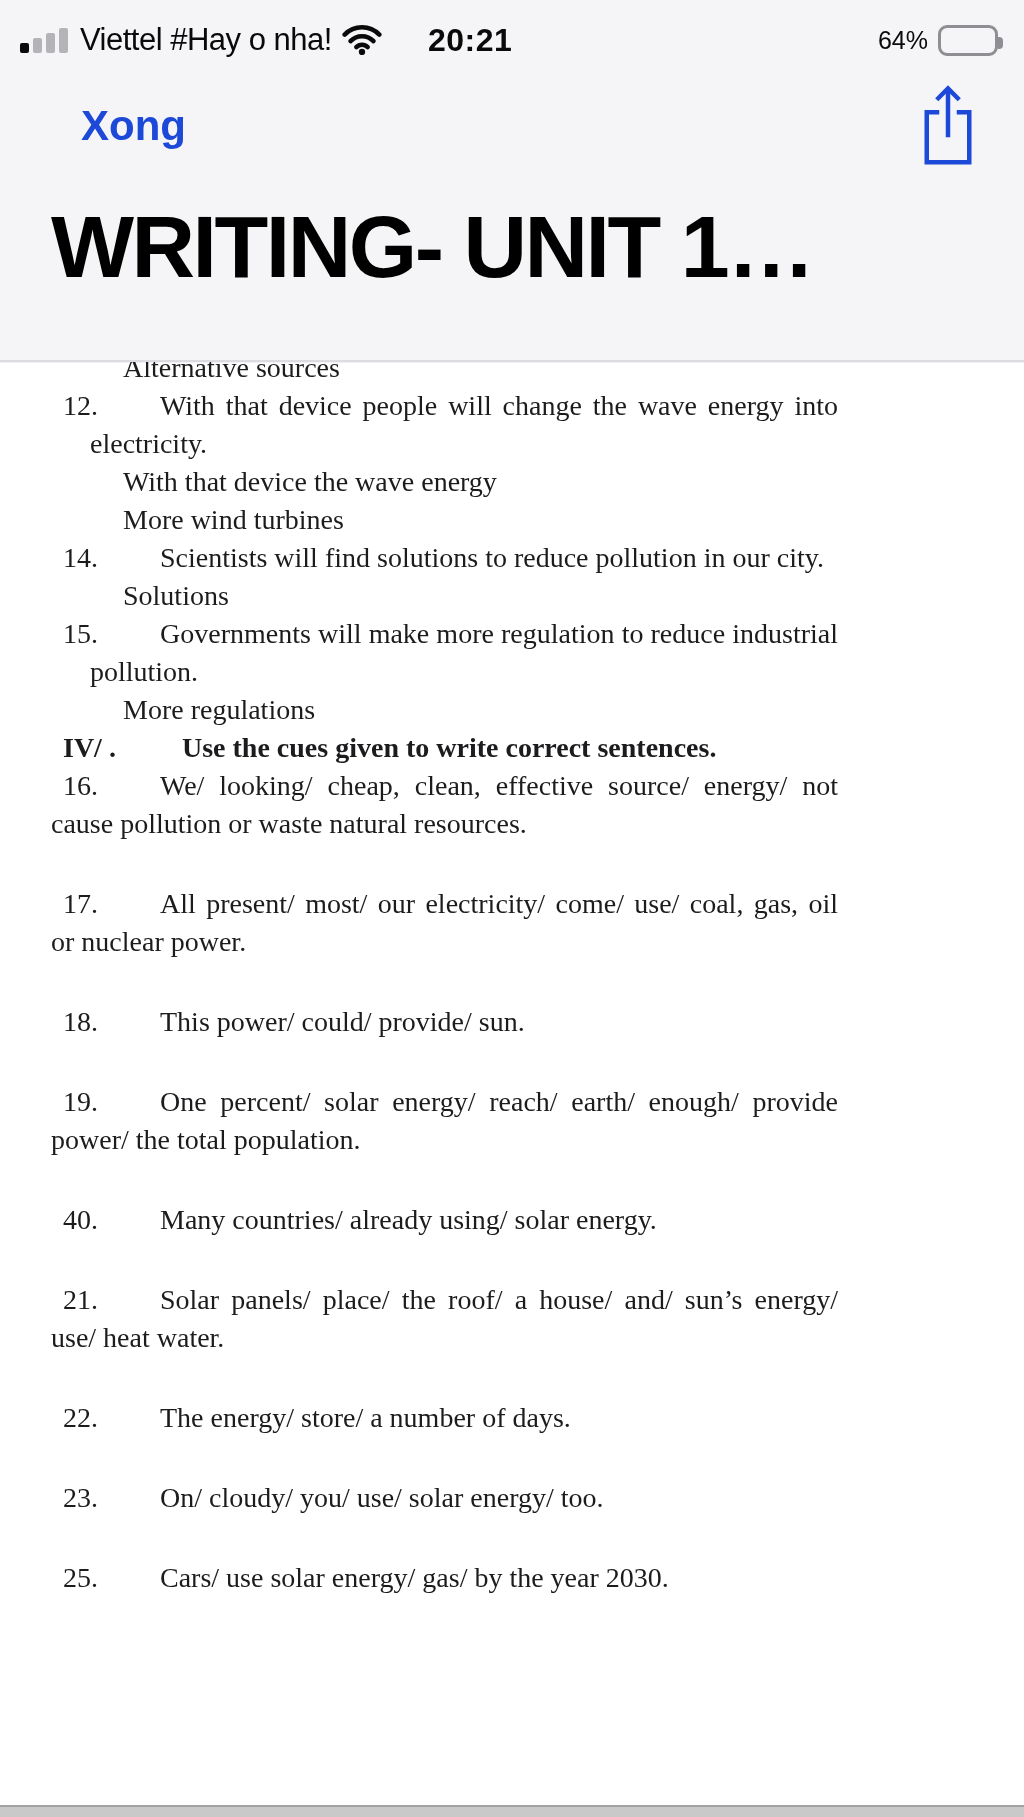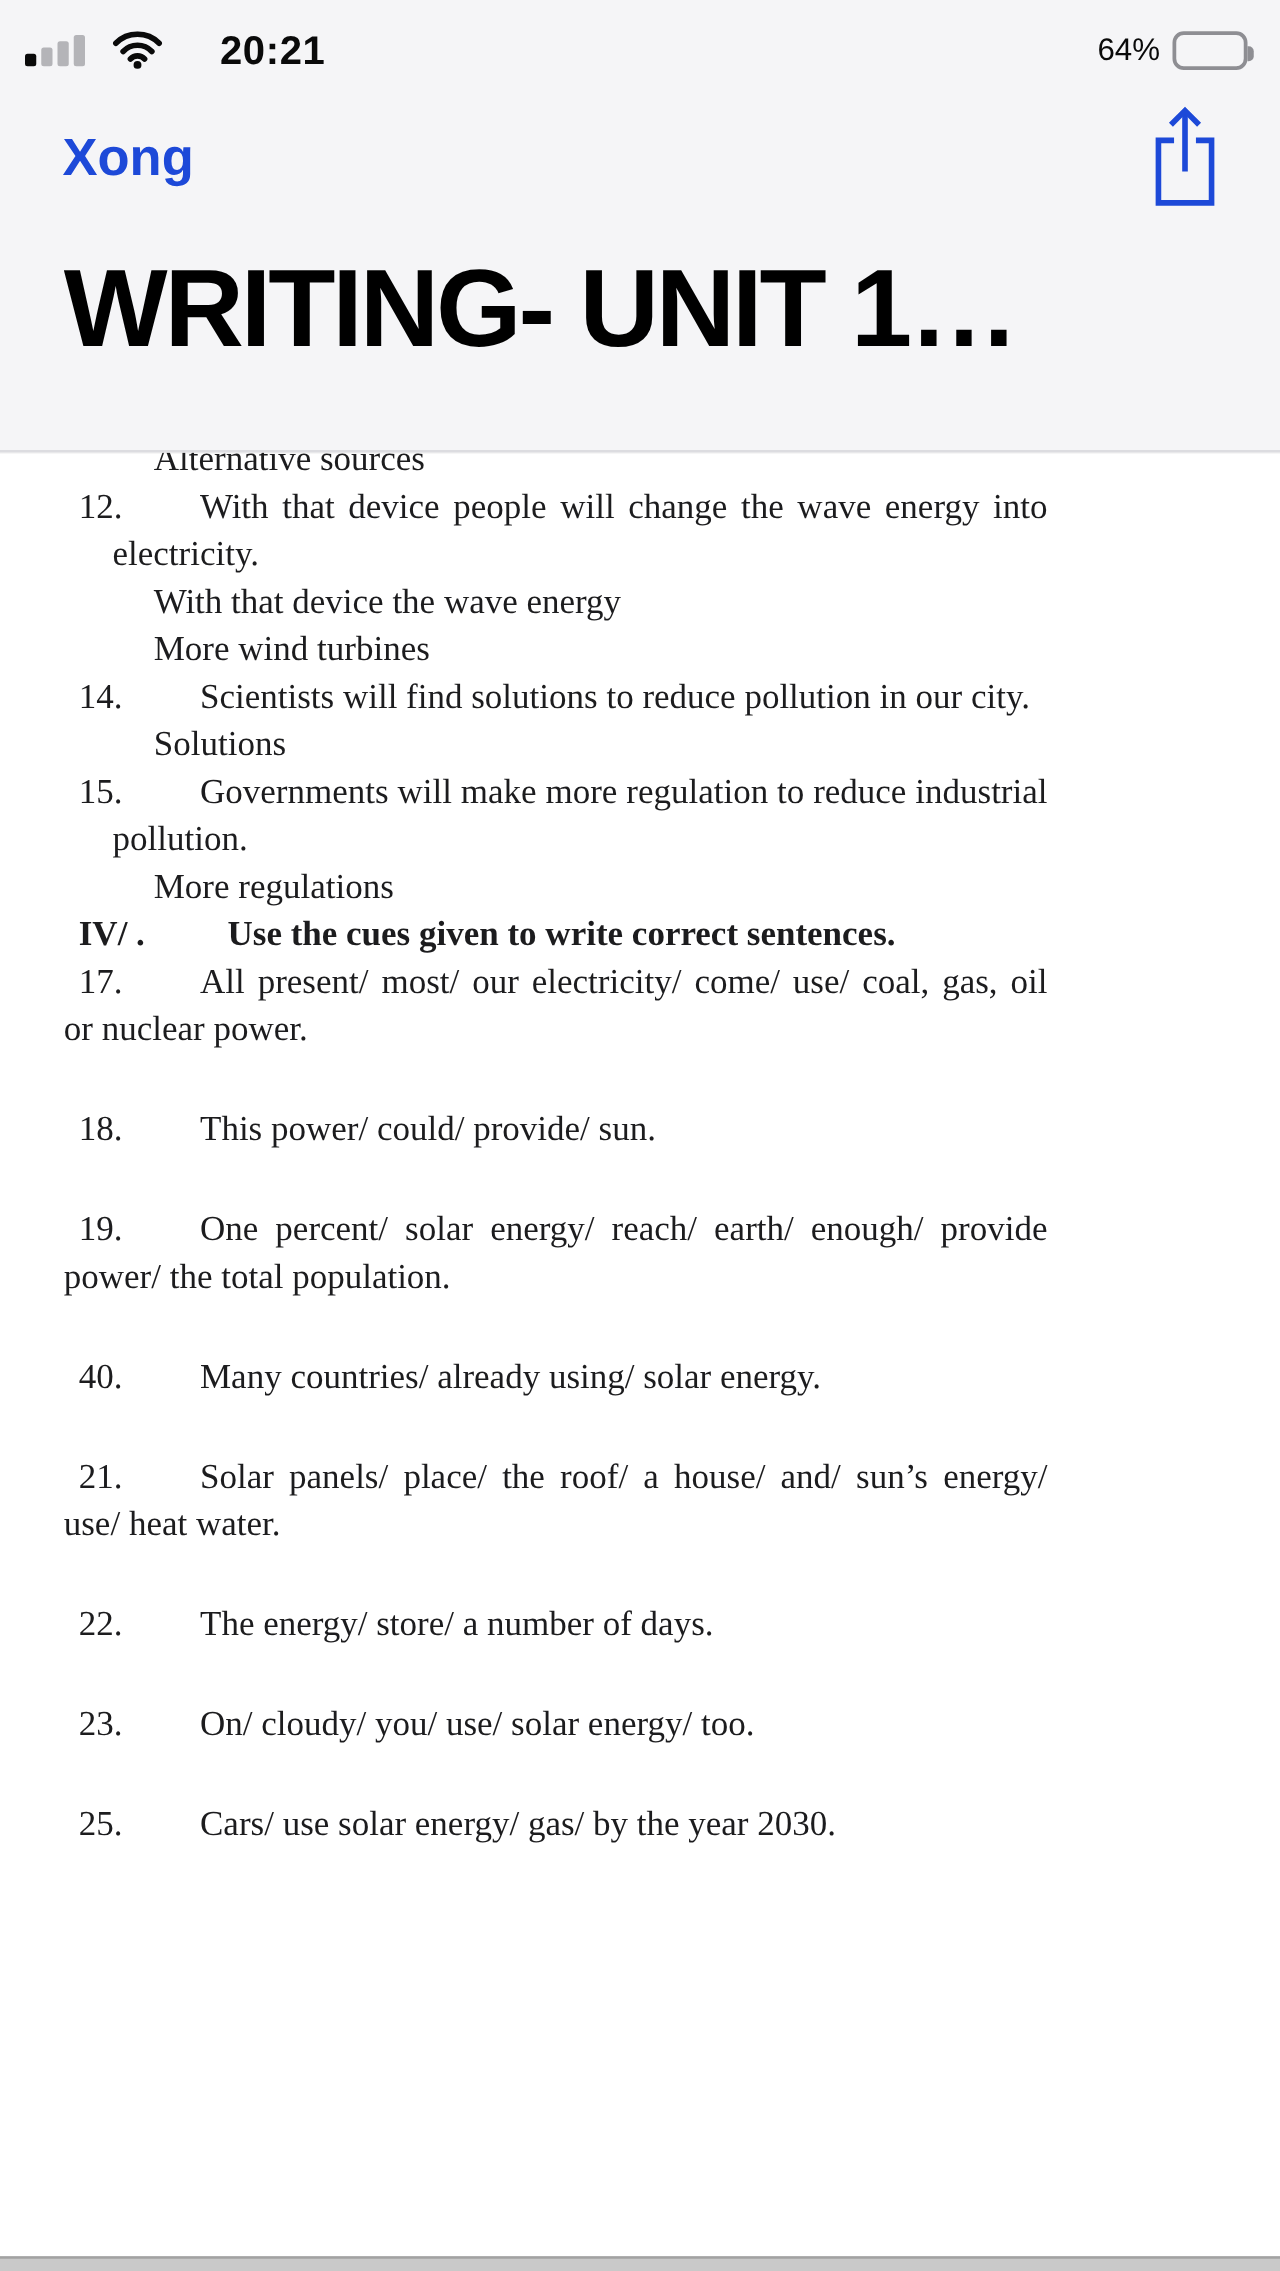--- a/index.html
+++ b/index.html
@@ -19,21 +19,21 @@
   .s1{height:10px;}.s2{height:15px;}.s3{height:20px;}.s4{height:25px;}
   .carrier{font-size:31px;letter-spacing:-.5px;white-space:nowrap;}
   .wifi{margin:0 0 0 10px;display:block;}
   .time{font-size:32px;font-weight:700;margin-left:46px;letter-spacing:.5px;}
   .sb-right{margin-left:auto;display:flex;align-items:center;gap:10px;}
   .batt-pct{font-size:25px;}
   .battery{position:relative;width:60px;height:31px;border:3px solid #8e8e93;border-radius:9px;padding:3px;box-sizing:border-box;}
   .battery .fill{height:100%;width:64%;background:#0a0a0a;border-radius:3px;}
   .battery .nub{position:absolute;right:-8px;top:9px;width:5px;height:12px;background:#8e8e93;border-radius:0 4px 4px 0;}
   .nav-row{height:112px;display:flex;align-items:center;justify-content:space-between;padding:0 46px 0 50px;}
-  .done-btn{font-size:42px;font-weight:600;color:#1d49d8;background:none;border:none;padding:0;cursor:pointer;font-family:"Liberation Sans",sans-serif;}
+  .done-btn{font-size:42px;font-weight:600;color:#1d49d8;background:none;border:none;padding:0;cursor:pointer;font-family:"Liberation Sans",sans-serif;margin-left:31px;}
   .share-btn{background:none;border:none;padding:0;cursor:pointer;line-height:0;}
   .doc-title{
     padding:14px 40px 0 51px;font-size:88px;font-weight:700;letter-spacing:-2.5px;
     color:#000000;white-space:nowrap;overflow:hidden;
   }
   
   .content{
     position:absolute;top:362px;bottom:10px;left:0;right:0;background:#fff;overflow:hidden;z-index:1;
   }
   .doc-body{
@@ -58,20 +58,21 @@
 
   <div class="header">
 
     <div class="status-bar">
       <span class="signal">
         <i class="s1 on"></i>
           <i class="s2"></i>
           <i class="s3"></i>
           <i class="s4"></i>
       </span>
+      <span class="carrier">Viettel #Hay o nha!</span>
       <svg class="wifi" width="40" height="30" viewBox="0 0 24 18">
         <path d="M1.6 5.8 A14.5 14.5 0 0 1 22.4 5.8" fill="none" stroke="#0a0a0a" stroke-width="2.7" stroke-linecap="round"></path>
         <path d="M5.1 9.7 A9.5 9.5 0 0 1 18.9 9.7" fill="none" stroke="#0a0a0a" stroke-width="2.7" stroke-linecap="round"></path>
         <path d="M8.6 13.3 A4.7 4.7 0 0 1 15.4 13.3" fill="none" stroke="#0a0a0a" stroke-width="2.7" stroke-linecap="round"></path>
         <circle cx="12" cy="16.2" r="1.9" fill="#0a0a0a"></circle>
       </svg>
       <span class="time">20:21</span>
       <span class="sb-right">
         <span class="batt-pct">64%</span>
         <span class="battery">
@@ -105,20 +106,21 @@
       <p class="rw-cue">More wind turbines</p>
 
       <p class="rw-sentence"><span class="num">14.</span><span>Scientists will find solutions to reduce pollution in our city.</span></p>
       <p class="rw-cue">Solutions</p>
 
       <p class="rw-sentence"><span class="num">15.</span><span>Governments will make more regulation to reduce industrial pollution.</span></p>
       <p class="rw-cue">More regulations</p>
 
       <p class="section-heading"><span class="num">IV/ .</span><span>Use the cues given to write correct sentences.</span></p>
 
+      <p class="cue-item"><span class="num">16.</span><span>We/ looking/ cheap, clean, effective source/ energy/ not cause pollution or waste natural resources.</span></p>
       <p class="cue-item"><span class="num">17.</span><span>All present/ most/ our electricity/ come/ use/ coal, gas, oil or nuclear power.</span></p>
       <p class="cue-item"><span class="num">18.</span><span>This power/ could/ provide/ sun.</span></p>
       <p class="cue-item"><span class="num">19.</span><span>One percent/ solar energy/ reach/ earth/ enough/ provide power/ the total population.</span></p>
       <p class="cue-item"><span class="num">40.</span><span>Many countries/ already using/ solar energy.</span></p>
       <p class="cue-item"><span class="num">21.</span><span>Solar panels/ place/ the roof/ a house/ and/ sun’s energy/ use/ heat water.</span></p>
       <p class="cue-item"><span class="num">22.</span><span>The energy/ store/ a number of days.</span></p>
       <p class="cue-item"><span class="num">23.</span><span>On/ cloudy/ you/ use/ solar energy/ too.</span></p>
       <p class="cue-item"><span class="num">25.</span><span>Cars/ use solar energy/ gas/ by the year 2030.</span></p>
 
     </div>

